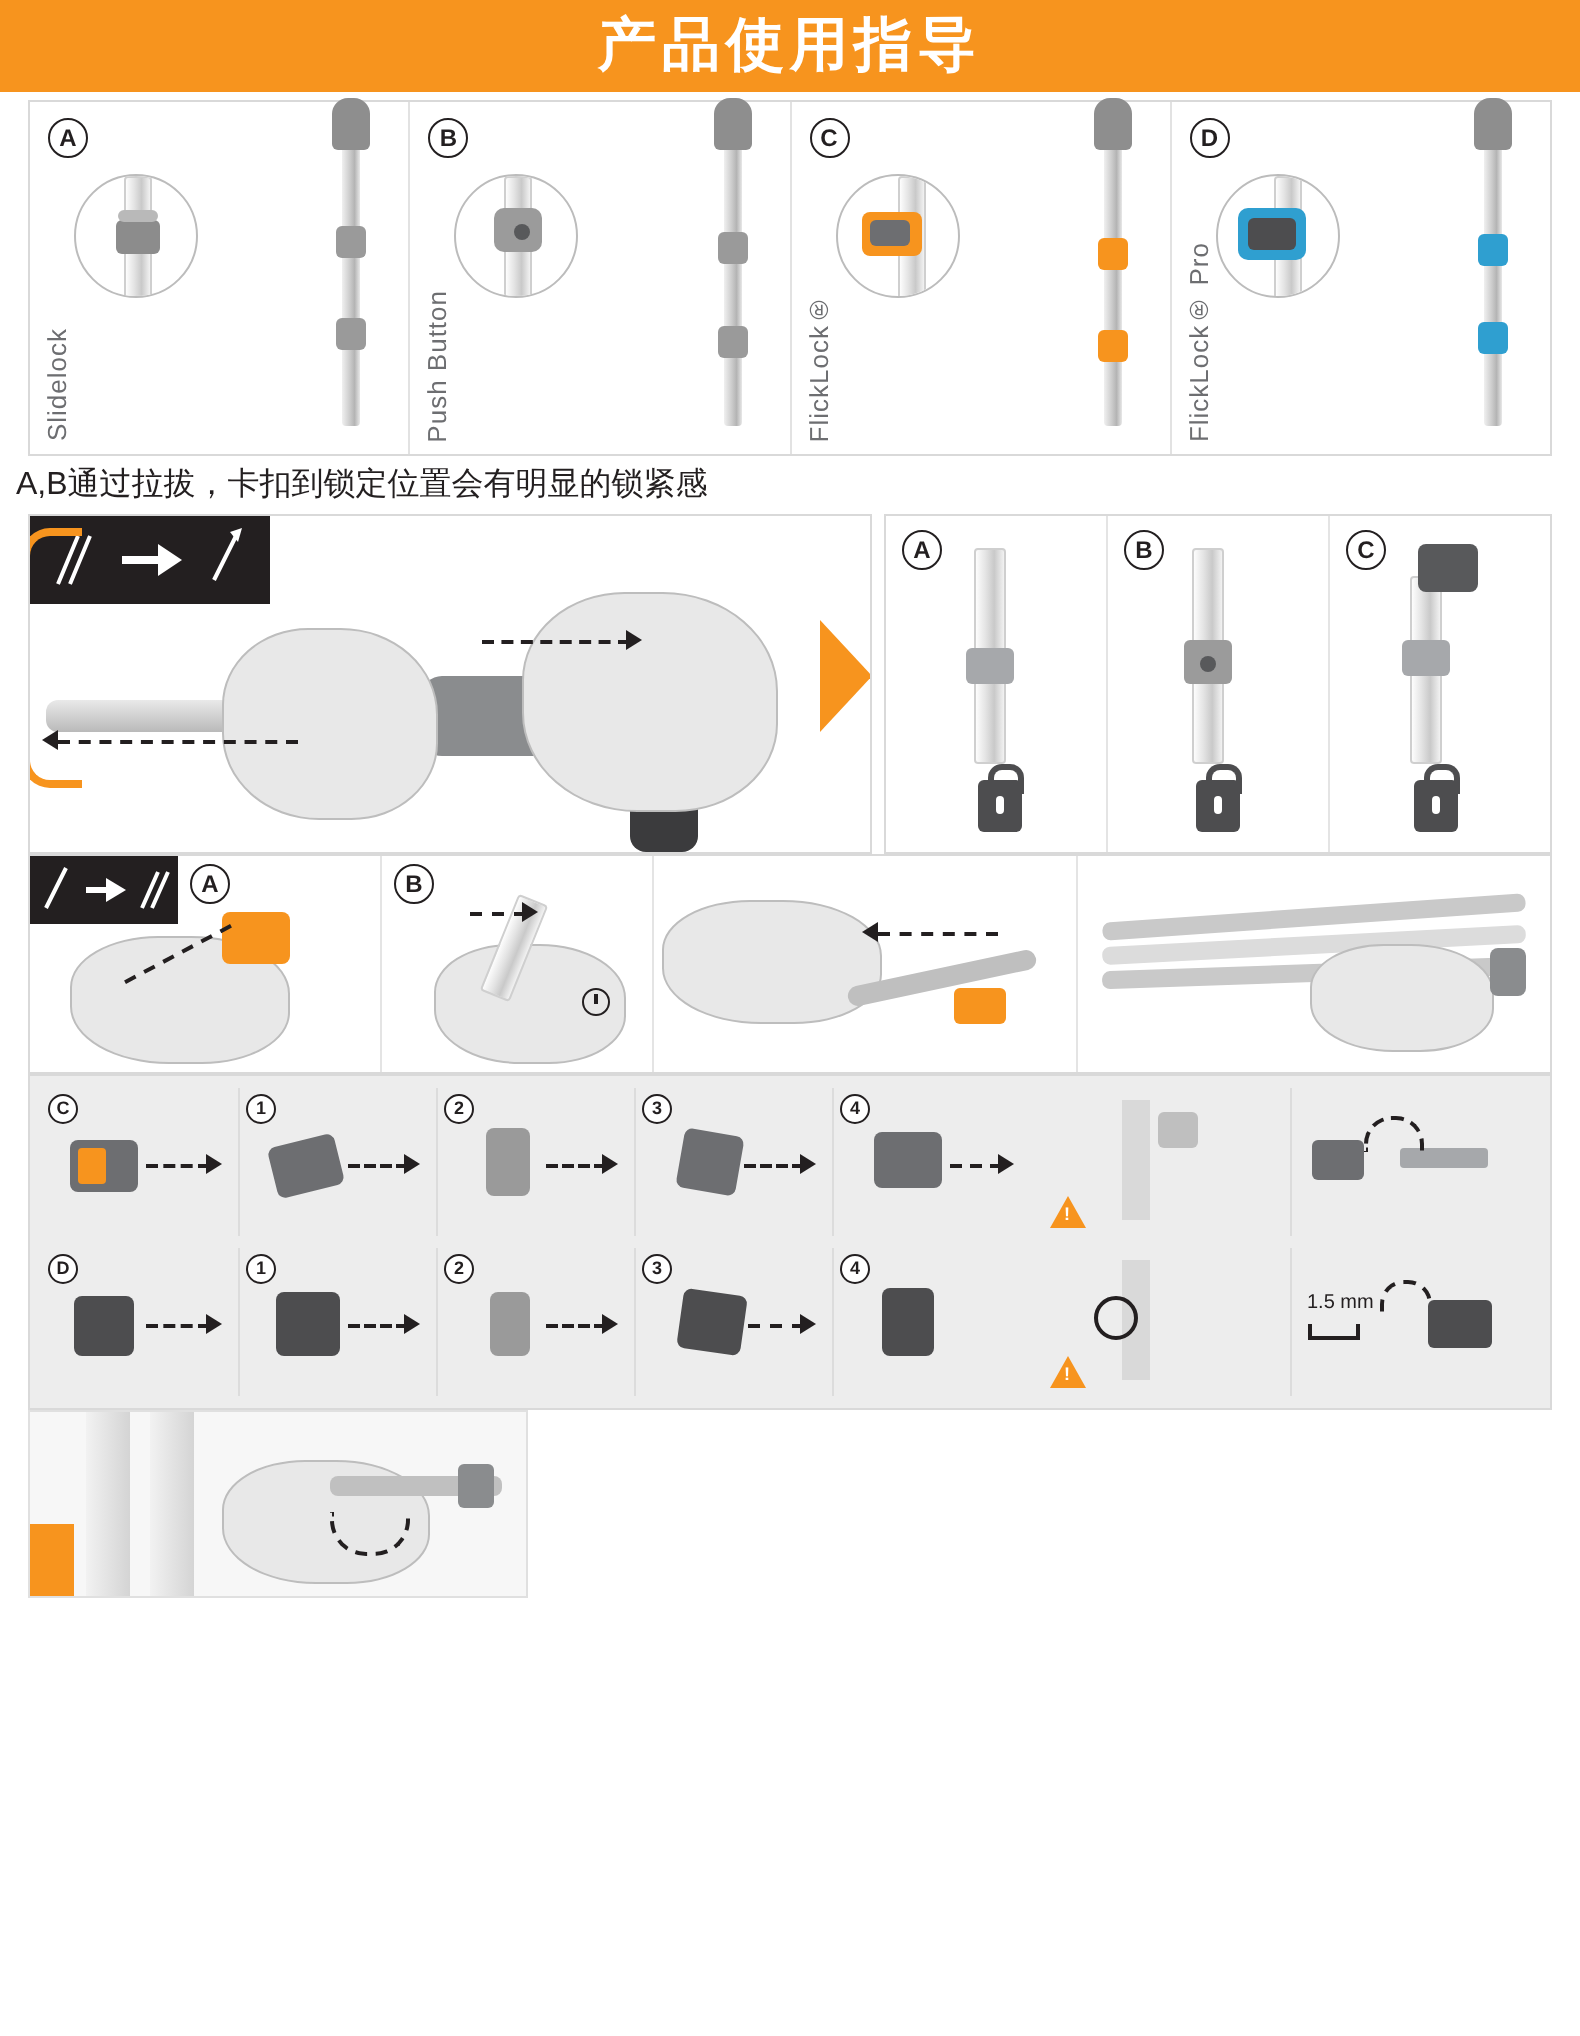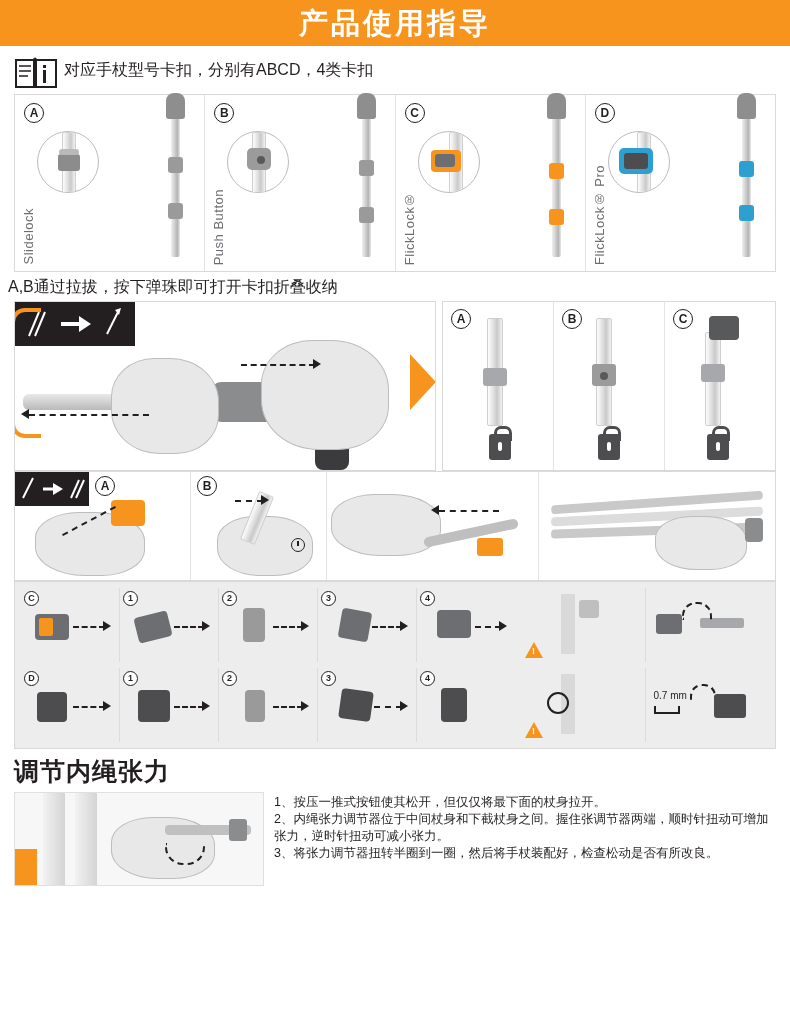--- a/index.html
+++ b/index.html
@@ -199,31 +199,20 @@
 </style>
 </head>
 <body>
 
 <div class="page">
 
   <div class="header">
     <div class="title">产品使用指导</div>
   </div>
 
-  <div class="intro-row">
-    <svg class="book-icon" viewBox="0 0 44 34">
-      <path d="M2 4 H20 V31 H2 Z" fill="#ffffff" stroke="#231f20" stroke-width="2"></path>
-      <path d="M22 4 H42 V31 H22 Z" fill="#ffffff" stroke="#231f20" stroke-width="2"></path>
-      <path d="M20 4 C20 2 22 2 22 4" fill="none" stroke="#231f20" stroke-width="2"></path>
-      <rect x="29" y="9" width="3" height="3" fill="#231f20"></rect>
-      <rect x="29" y="14" width="3" height="13" fill="#231f20"></rect>
-      <path d="M5 10 H17 M5 15 H17 M5 20 H14" stroke="#231f20" stroke-width="1.6"></path>
-    </svg>
-    <div class="intro-text">对应手杖型号卡扣，分别有ABCD，4类卡扣</div>
-  </div>
 
   <div class="panel abcd">
 
     <div class="cell">
       <div class="letter-badge badge-pos">A</div>
       <div class="circle-zoom">
         <div class="shaft" style="left:24px; top:0; height:62px;"></div>
         <div class="collar" style="left:20px; top:22px; width:22px; height:17px; background:#8c8c8c;"></div>
         <div class="collar" style="left:21px; top:17px; width:20px; height:6px; background:#b9b9b9;"></div>
       </div>
@@ -274,21 +263,21 @@
       </div>
       <div class="pole" style="right:24px; top:10px; height:152px;">
         <div class="grip"></div>
         <div class="joint" style="top:56px; background:#2f9fd0;"></div>
         <div class="joint" style="top:100px; background:#2f9fd0;"></div>
       </div>
       <div class="vert-label">FlickLock® Pro</div>
     </div>
   </div>
 
-  <div class="cap">A,B通过拉拔，按下弹珠即可打开卡扣折叠收纳</div>
+  <div class="cap">A,B通过拉拔，卡扣到锁定位置会有明显的锁紧感</div>
 
   <div class="ab-row">
 
     <div class="panel ab-left">
       <div class="blackbox">
         <svg viewBox="0 0 120 44" width="120" height="44">
           <path d="M14 34 L24 10 M20 34 L30 10" stroke="#ffffff" stroke-width="2" fill="none"></path>
           <path d="M46 22 H66" stroke="#ffffff" stroke-width="4"></path>
           <path d="M64 14 L76 22 L64 30 Z" fill="#ffffff"></path>
           <path d="M92 32 L104 8" stroke="#ffffff" stroke-width="2"></path>
@@ -461,41 +450,35 @@
           <div style="position:absolute;left:24px;top:20px;width:26px;height:34px;background:#4d4d4f;border-radius:4px;"></div>
         </div>
       </div>
       <div class="cd-side">
         <div class="half">
           <div style="position:absolute;left:40px;top:6px;width:14px;height:60px;background:#d9d9d9;"></div>
           <div style="position:absolute;left:26px;top:24px;width:22px;height:22px;border:2px solid #231f20;border-radius:50%;"></div>
           <div class="warn-tri"></div>
         </div>
         <div class="half">
-          <div class="txt-tiny" style="position:absolute;left:8px;top:22px;font-size:10px;">0.7 mm</div>
+          <div class="txt-tiny" style="position:absolute;left:8px;top:22px;font-size:10px;">1.5 mm</div>
           <div style="position:absolute;left:8px;top:38px;width:26px;height:8px;border:2px solid #231f20;border-top:none;"></div>
           <div style="position:absolute;left:44px;top:16px;width:26px;height:18px;border:2px dashed #231f20;border-bottom:none;border-radius:12px 12px 0 0;"></div>
           <div style="position:absolute;left:68px;top:26px;width:32px;height:24px;background:#4d4d4f;border-radius:3px;"></div>
         </div>
       </div>
     </div>
   </div>
 
-  <div class="bottom-title">调节内绳张力</div>
 
   <div class="bottom-row">
     <div class="bottom-left">
       <div style="position:absolute;left:28px;top:0;width:22px;height:94px;background:linear-gradient(to right,#f2f2f2,#d4d4d4);"></div>
       <div style="position:absolute;left:60px;top:0;width:22px;height:94px;background:linear-gradient(to right,#f2f2f2,#d4d4d4);"></div>
       <div class="hand" style="left:96px; top:24px; width:104px; height:62px;"></div>
       <div style="position:absolute;left:150px;top:32px;width:86px;height:10px;background:#c0c0c0;border-radius:4px;"></div>
       <div style="position:absolute;left:214px;top:26px;width:18px;height:22px;background:#8a8c8e;border-radius:3px;"></div>
       <div style="position:absolute;left:150px;top:50px;width:40px;height:22px;border:2px dashed #231f20;border-top:none;border-radius:0 0 18px 18px;"></div>
       <div class="orange-block"></div>
     </div>
-    <div class="bottom-right">
-      <div class="bullet">1、按压一推式按钮使其松开，但仅仅将最下面的杖身拉开。</div>
-      <div class="bullet">2、内绳张力调节器位于中间杖身和下截杖身之间。握住张调节器两端，顺时针扭动可增加张力，逆时针扭动可减小张力。</div>
-      <div class="bullet">3、将张力调节器扭转半圈到一圈，然后将手杖装配好，检查松动是否有所改良。</div>
-    </div>
   </div>
 
 </div>
 
 </body></html>

